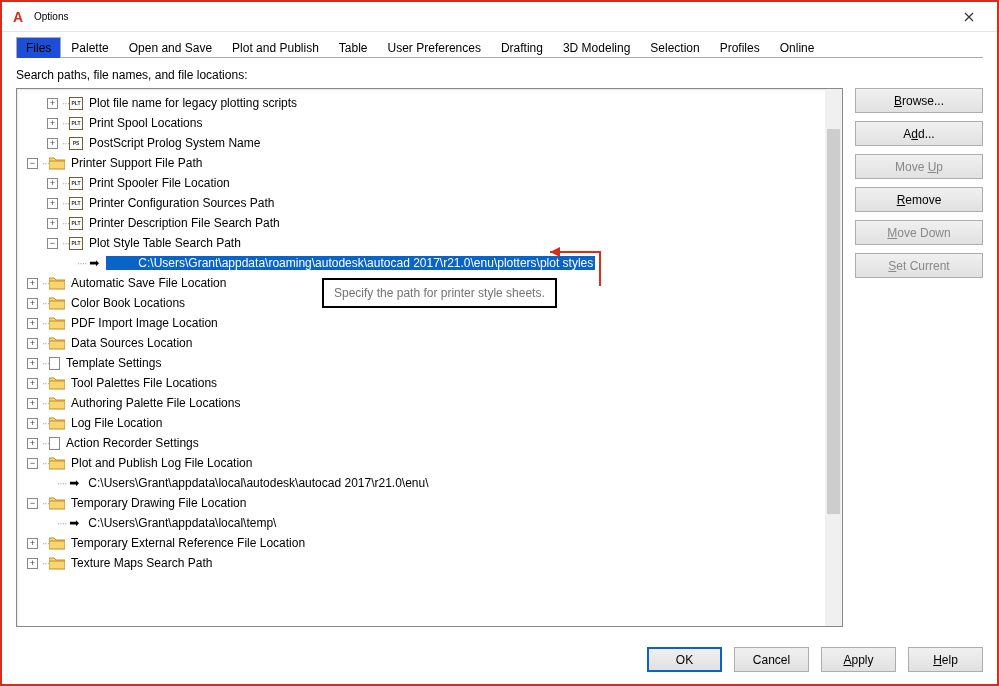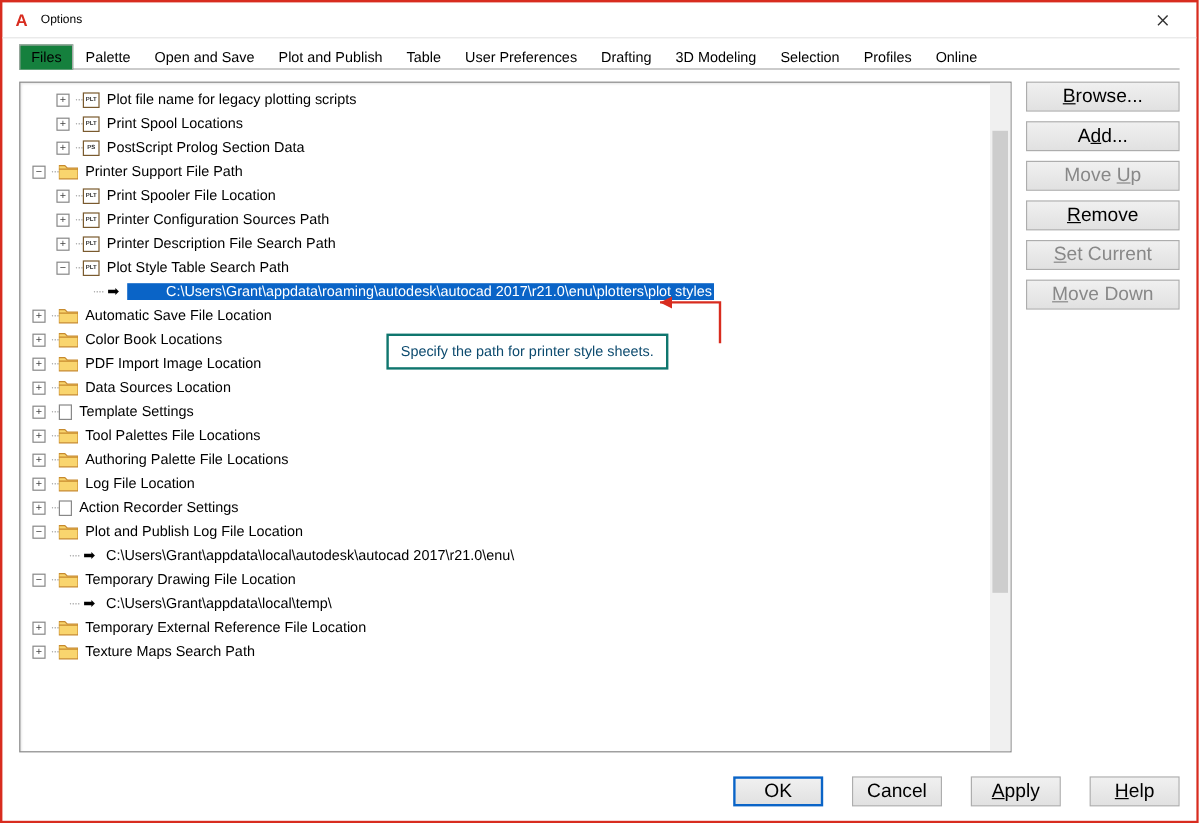--- a/index.html
+++ b/index.html
@@ -74,21 +74,21 @@
   padding: 3px 9px;
   border: 1px solid transparent;
   border-bottom: none;
   font-size: 12px;
   cursor: default;
   position: relative;
   top: 1px;
 }
 .tab.active {
   border-color: #aaa;
-  background: #15803d;
+  background: #1d4ed8;
   z-index: 2;
 }
 .tab-sep {
   height: 1px;
   background: #aaa;
   margin: 0 14px;
 }
 .content {
   padding: 10px 14px;
   flex: 1;
@@ -198,48 +198,48 @@
 .side-buttons {
   width: 128px;
   display: flex;
   flex-direction: column;
   gap: 8px;
 }
 .btn {
   height: 25px;
   border: 1px solid #adadad;
   background: linear-gradient(#f0f0f0, #e1e1e1);
-  font-size: 16px;
+  font-size: 12px;
   display: flex;
   align-items: center;
   justify-content: center;
   cursor: default;
 }
 .btn.disabled { color: #888; }
 .bottom-buttons {
   display: flex;
-  gap: 24px;
+  gap: 12px;
   justify-content: flex-end;
   padding: 10px 14px 12px;
   margin-left: 21px;
 }
 .bottom-buttons .btn { width: 75px; }
 .btn.primary { border: 2px solid #0a64c7; }
 u { text-decoration: underline; }
 .annotation-arrow {
   position: absolute;
   pointer-events: none;
 }
 .annotation-box {
   position: absolute;
-  border: 2px solid #0f766e;
+  border: 2px solid #000000;
   background: #fff;
   padding: 6px 10px;
   font-size: 12px;
-  color: #0c4a6e;
+  color: #737373;
   pointer-events: none;
 }
 </style>
 </head>
 <body>
 
 <div class="window">
   <div class="titlebar">
     <span class="app-icon">A</span>
     <span class="titlebar-title">Options</span>
@@ -260,41 +260,42 @@
     <div class="tab">User Preferences</div>
     <div class="tab">Drafting</div>
     <div class="tab">3D Modeling</div>
     <div class="tab">Selection</div>
     <div class="tab">Profiles</div>
     <div class="tab">Online</div>
   </div>
   <div class="tab-sep"></div>
 
   <div class="content">
+    <div class="section-label">Search paths, file names, and file locations:</div>
     <div class="main-row">
       <div class="tree-wrap">
         <div class="tree">
 
           <div class="node" style="padding-left:30px">
               <span class="exp">+</span>
               <span class="dots">···</span>
               <span class="ico ico-file">PLT</span>
               <span class="nlabel">Plot file name for legacy plotting scripts</span>
             </div>
           <div class="node" style="padding-left:30px">
               <span class="exp">+</span>
               <span class="dots">···</span>
               <span class="ico ico-file">PLT</span>
               <span class="nlabel">Print Spool Locations</span>
             </div>
           <div class="node" style="padding-left:30px">
               <span class="exp">+</span>
               <span class="dots">···</span>
               <span class="ico ico-file">PS</span>
-              <span class="nlabel">PostScript Prolog Section Data</span>
+              <span class="nlabel">PostScript Prolog System Name</span>
             </div>
           <div class="node" style="padding-left:10px">
               <span class="exp">−</span>
               <span class="dots">···</span>
               <span class="ico ico-folder">
                 <svg viewBox="0 0 16 14">
                   <path d="M0 2 L5 2 L7 4 L16 4 L16 13 L0 13 Z" fill="#f9d56e" stroke="#c78a2e"></path>
                   <path d="M0 5 L16 5" stroke="#c78a2e"></path>
                 </svg>
               </span>
@@ -485,24 +486,24 @@
         <div class="btn">
             <span>A<u>d</u><span>d...</span></span>
           </div>
         <div class="btn disabled">
             <span>Move <u>U</u>p</span>
           </div>
         <div class="btn">
             <span><u>R</u><span>emove</span></span>
           </div>
         <div class="btn disabled">
-            <span><u>S</u>et Current</span>
+            <span><u>M</u>ove Down</span>
           </div>
         <div class="btn disabled">
-            <span><u>M</u>ove Down</span>
+            <span><u>S</u>et Current</span>
           </div>
       </div>
     </div>
 
     <svg class="annotation-arrow" style="left:540px; top:186px; width:80px; height:50px;">
       <path d="M58 42 L58 8 L8 8" fill="none" stroke="#d82c1f" stroke-width="2"></path>
       <path d="M8 8 L18 3 L18 13 Z" fill="#d82c1f"></path>
     </svg>
     <div class="annotation-box" style="left:320px; top:220px;">Specify the path for printer style sheets.</div>
   </div>

